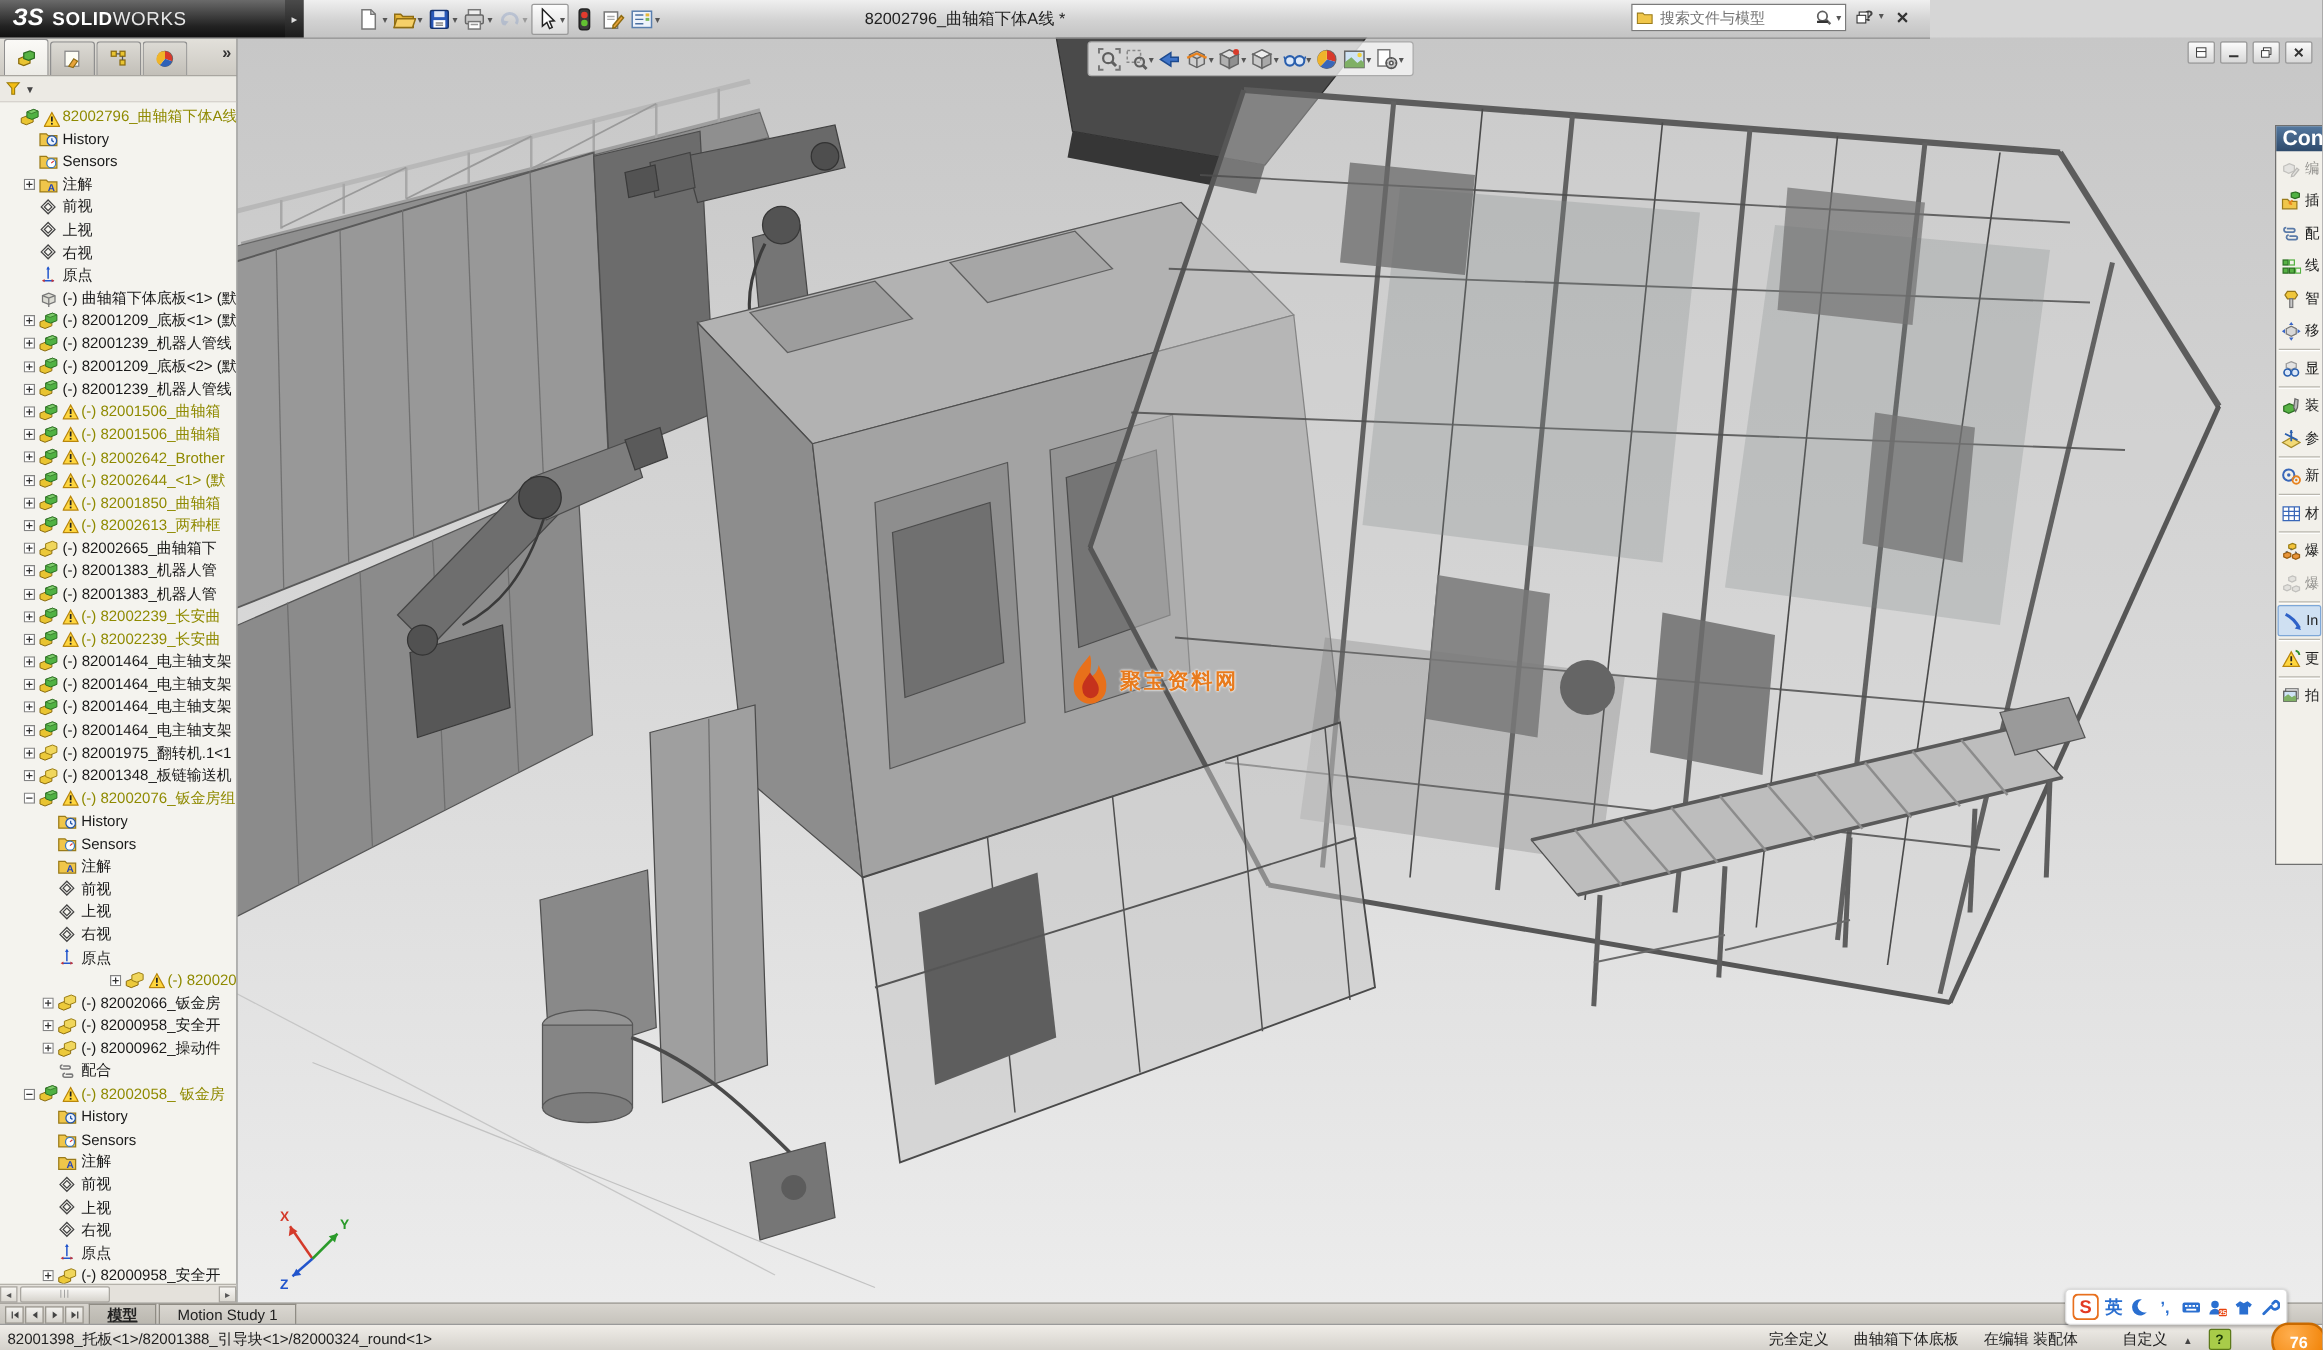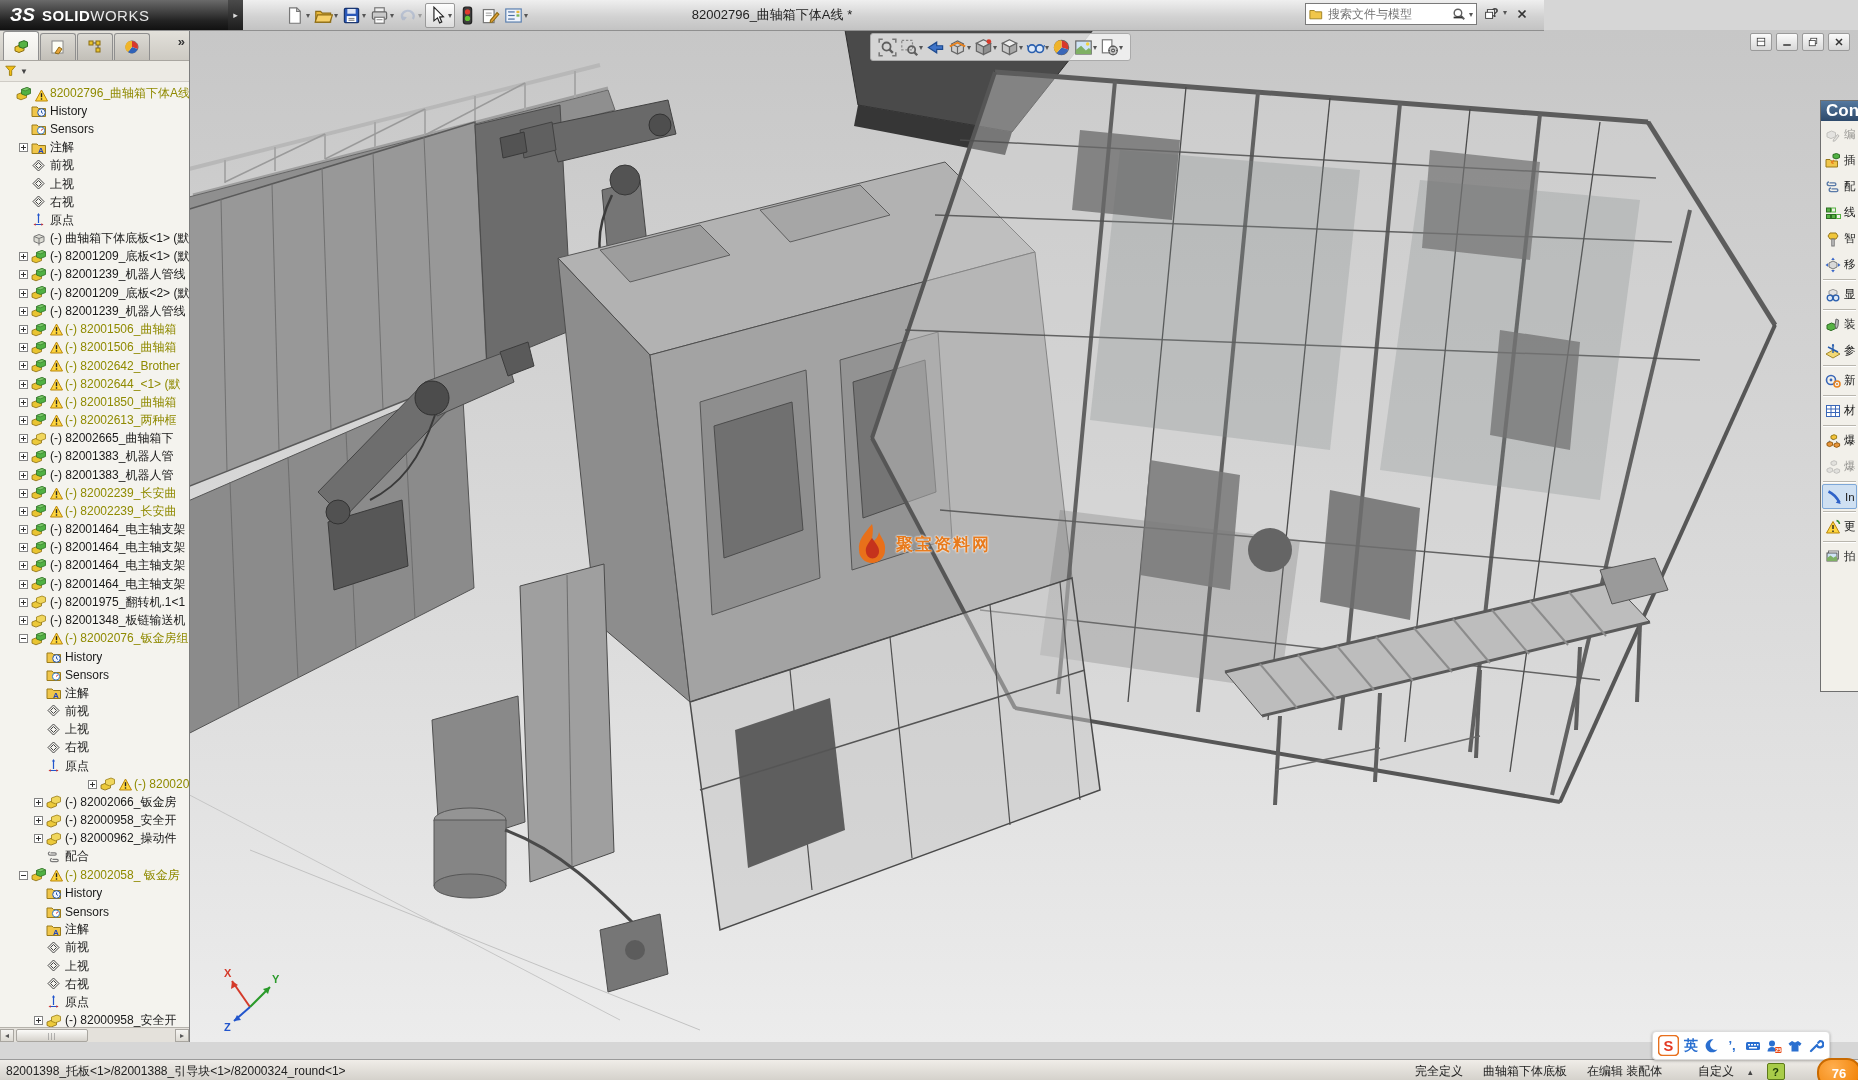--- a/index.html
+++ b/index.html
@@ -1604,20 +1604,48 @@
           </svg>
         </div>
         <div class="winbtn">
           <svg width="14" height="14" viewBox="0 0 16 16">
             <path d="M4 4 L12 12 M12 4 L4 12" stroke="#333" stroke-width="2"></path>
           </svg>
         </div>
       </div>
   </div>
 
+  <div class="tabsbar">
+    <div class="tnav" id="tnav">
+        <div class="tnav-btn">
+          <svg width="10" height="10" viewBox="0 0 16 16">
+            <path d="M4.5 3.5 V12.5" stroke="#444" stroke-width="1.6"></path>
+            <path d="M12.5 3.5 L6.5 8 12.5 12.5 Z" fill="#444"></path>
+          </svg>
+        </div>
+        <div class="tnav-btn">
+          <svg width="10" height="10" viewBox="0 0 16 16">
+            <path d="M11 3.5 L5 8 11 12.5 Z" fill="#444"></path>
+          </svg>
+        </div>
+        <div class="tnav-btn">
+          <svg width="10" height="10" viewBox="0 0 16 16">
+            <path d="M5 3.5 L11 8 5 12.5 Z" fill="#444"></path>
+          </svg>
+        </div>
+        <div class="tnav-btn">
+          <svg width="10" height="10" viewBox="0 0 16 16">
+            <path d="M11.5 3.5 V12.5" stroke="#444" stroke-width="1.6"></path>
+            <path d="M3.5 3.5 L9.5 8 3.5 12.5 Z" fill="#444"></path>
+          </svg>
+        </div>
+      </div>
+    <div class="doc-tab active">模型</div>
+    <div class="doc-tab">Motion Study 1</div>
+  </div>
 
   <div class="statusbar">
     <span class="status-path">82001398_托板&lt;1&gt;/82001388_引导块&lt;1&gt;/82000324_round&lt;1&gt;</span>
     <div class="status-states">
       <span>完全定义</span>
       <span>曲轴箱下体底板</span>
       <span>在编辑 装配体</span>
     </div>
     <div class="status-custom">
       <span>自定义</span>

